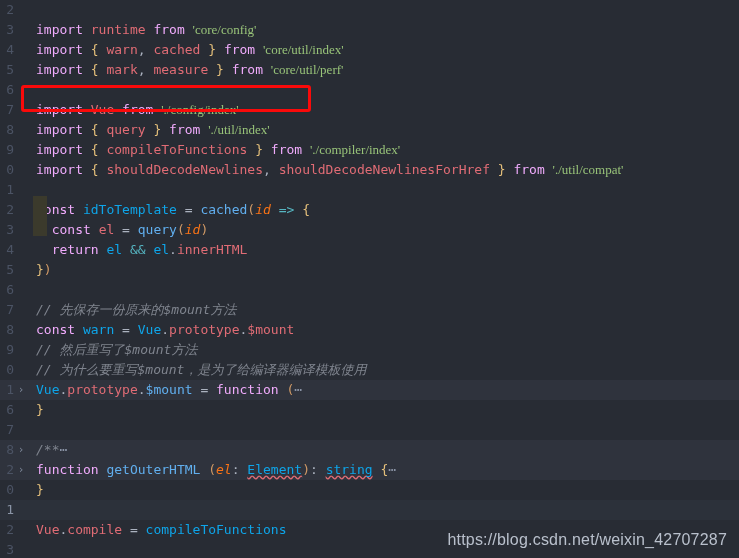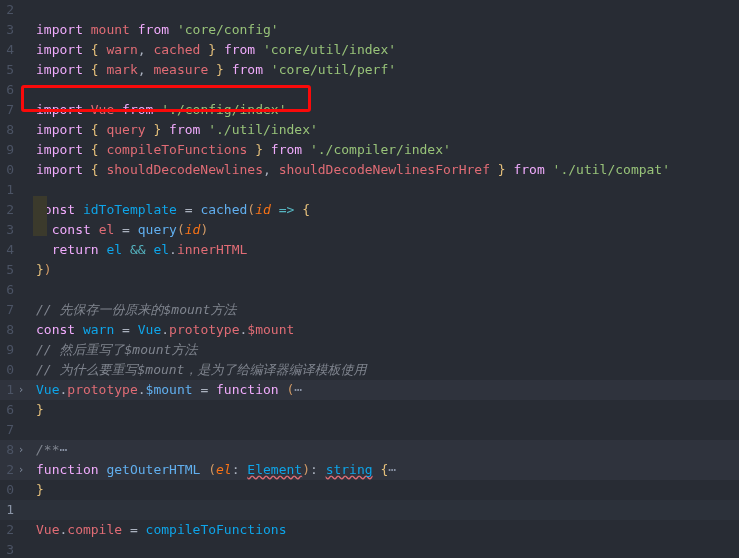--- a/index.html
+++ b/index.html
@@ -59,21 +59,21 @@
   .code {
     flex: 1 1 auto;
     padding-left: 8px;
     color: #abb2bf;
     overflow: hidden;
   }
 
   
   .kw   { color: #f0abfc; }            
   .var  { color: #e06c75; }            
-  .str  { color: #98c379; }            
+  .str  { color: #98c379; font-family: Liberation Serif, serif; }            
   .fn   { color: #61afef; }            
   .cls  { color: #0ea5e9; }            
   .punc { color: #abb2bf; }            
   .brace{ color: #e5c07b; }            
   .paren{ color: #d19a66; }            
   .op   { color: #56b6c2; }            
   .param{ color: #f97316; font-style: italic; }
   .cmt  { color: #7f848e; font-style: italic; }
   .elip { color: #8a93a5; }
   .squig {
@@ -116,21 +116,21 @@
     letter-spacing: .2px;
   }
 </style>
 </head>
 <body>
 
 <div id="app">
 
   <div class="code-area">
       <div class="row"><div class="gutter">2</div><div class="fold-chev"></div><div class="code"></div></div>
-      <div class="row"><div class="gutter">3</div><div class="fold-chev"></div><div class="code"><span class="kw">import</span><span class="punc"> </span><span class="var">mount</span><span class="punc"> </span><span class="kw">from</span><span class="punc"> </span><span class="str">'core/config'</span></div></div>
+      <div class="row"><div class="gutter">3</div><div class="fold-chev"></div><div class="code"><span class="kw">import</span><span class="punc"> </span><span class="var">runtime</span><span class="punc"> </span><span class="kw">from</span><span class="punc"> </span><span class="str">'core/config'</span></div></div>
       <div class="row"><div class="gutter">4</div><div class="fold-chev"></div><div class="code"><span class="kw">import</span><span class="punc"> </span><span class="brace">{</span><span class="punc"> </span><span class="var">warn</span><span class="punc">,</span><span class="punc"> </span><span class="var">cached</span><span class="punc"> </span><span class="brace">}</span><span class="punc"> </span><span class="kw">from</span><span class="punc"> </span><span class="str">'core/util/index'</span></div></div>
       <div class="row"><div class="gutter">5</div><div class="fold-chev"></div><div class="code"><span class="kw">import</span><span class="punc"> </span><span class="brace">{</span><span class="punc"> </span><span class="var">mark</span><span class="punc">,</span><span class="punc"> </span><span class="var">measure</span><span class="punc"> </span><span class="brace">}</span><span class="punc"> </span><span class="kw">from</span><span class="punc"> </span><span class="str">'core/util/perf'</span></div></div>
       <div class="row"><div class="gutter">6</div><div class="fold-chev"></div><div class="code"></div></div>
       <div class="row"><div class="gutter">7</div><div class="fold-chev"></div><div class="code"><span class="kw">import</span><span class="punc"> </span><span class="var">Vue</span><span class="punc"> </span><span class="kw">from</span><span class="punc"> </span><span class="str">'./config/index'</span></div></div>
       <div class="row"><div class="gutter">8</div><div class="fold-chev"></div><div class="code"><span class="kw">import</span><span class="punc"> </span><span class="brace">{</span><span class="punc"> </span><span class="var">query</span><span class="punc"> </span><span class="brace">}</span><span class="punc"> </span><span class="kw">from</span><span class="punc"> </span><span class="str">'./util/index'</span></div></div>
       <div class="row"><div class="gutter">9</div><div class="fold-chev"></div><div class="code"><span class="kw">import</span><span class="punc"> </span><span class="brace">{</span><span class="punc"> </span><span class="var">compileToFunctions</span><span class="punc"> </span><span class="brace">}</span><span class="punc"> </span><span class="kw">from</span><span class="punc"> </span><span class="str">'./compiler/index'</span></div></div>
       <div class="row"><div class="gutter">0</div><div class="fold-chev"></div><div class="code"><span class="kw">import</span><span class="punc"> </span><span class="brace">{</span><span class="punc"> </span><span class="var">shouldDecodeNewlines</span><span class="punc">,</span><span class="punc"> </span><span class="var">shouldDecodeNewlinesForHref</span><span class="punc"> </span><span class="brace">}</span><span class="punc"> </span><span class="kw">from</span><span class="punc"> </span><span class="str">'./util/compat'</span></div></div>
       <div class="row"><div class="gutter">1</div><div class="fold-chev"></div><div class="code"></div></div>
       <div class="row"><div class="gutter">2</div><div class="fold-chev"></div><div class="code"><span class="kw">const</span><span class="punc"> </span><span class="cls">idToTemplate</span><span class="punc"> = </span><span class="fn">cached</span><span class="paren">(</span><span class="param">id</span><span class="punc"> </span><span class="op">=&gt;</span><span class="punc"> </span><span class="brace">{</span></div></div>
       <div class="row"><div class="gutter">3</div><div class="fold-chev"></div><div class="code"><span class="punc">  </span><span class="kw">const</span><span class="punc"> </span><span class="var">el</span><span class="punc"> = </span><span class="fn">query</span><span class="paren">(</span><span class="param">id</span><span class="paren">)</span></div></div>
@@ -149,13 +149,14 @@
       <div class="row"><div class="gutter">0</div><div class="fold-chev"></div><div class="code"><span class="brace">}</span></div></div>
       <div class="row cursor-bg"><div class="gutter active">1</div><div class="fold-chev"></div><div class="code"></div></div>
       <div class="row"><div class="gutter">2</div><div class="fold-chev"></div><div class="code"><span class="var">Vue</span><span class="punc">.</span><span class="var">compile</span><span class="punc"> = </span><span class="cls">compileToFunctions</span></div></div>
       <div class="row"><div class="gutter">3</div><div class="fold-chev"></div><div class="code"></div></div>
     </div>
 
   <div class="indent-block"></div>
 
   <div class="red-box"></div>
 
+  <div class="watermark">https://blog.csdn.net/weixin_42707287</div>
 </div>
 
 </body></html>

